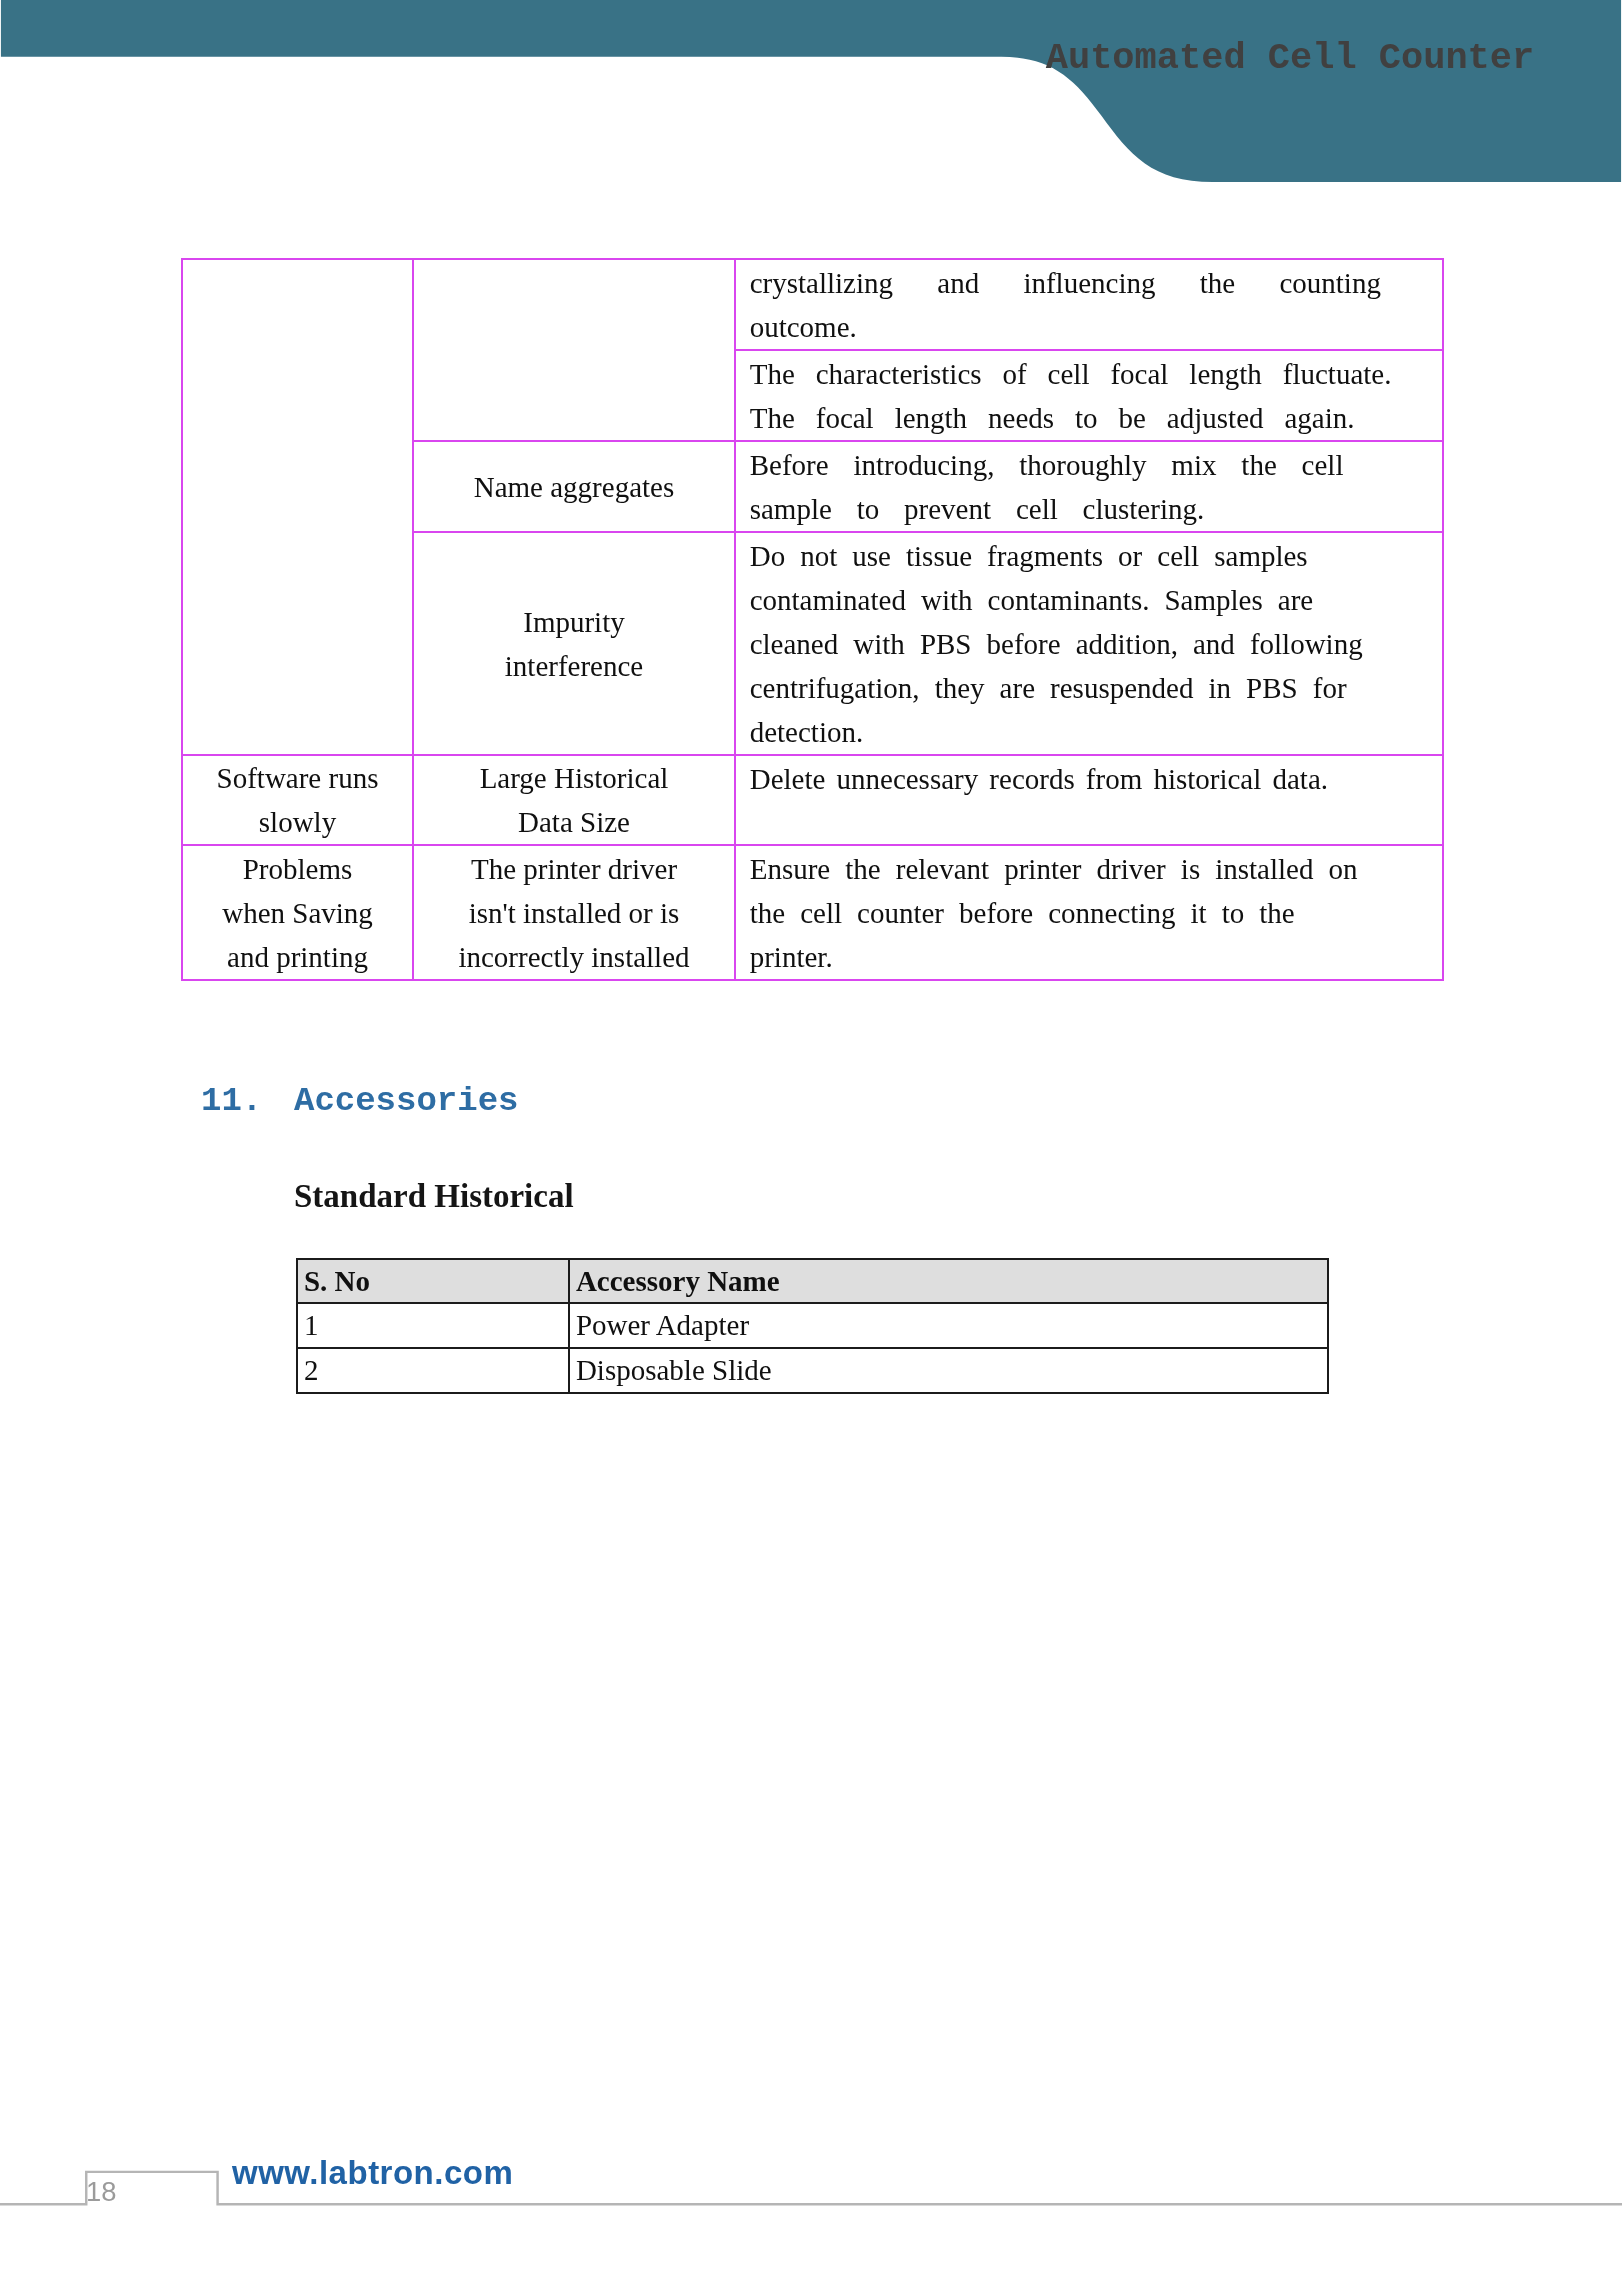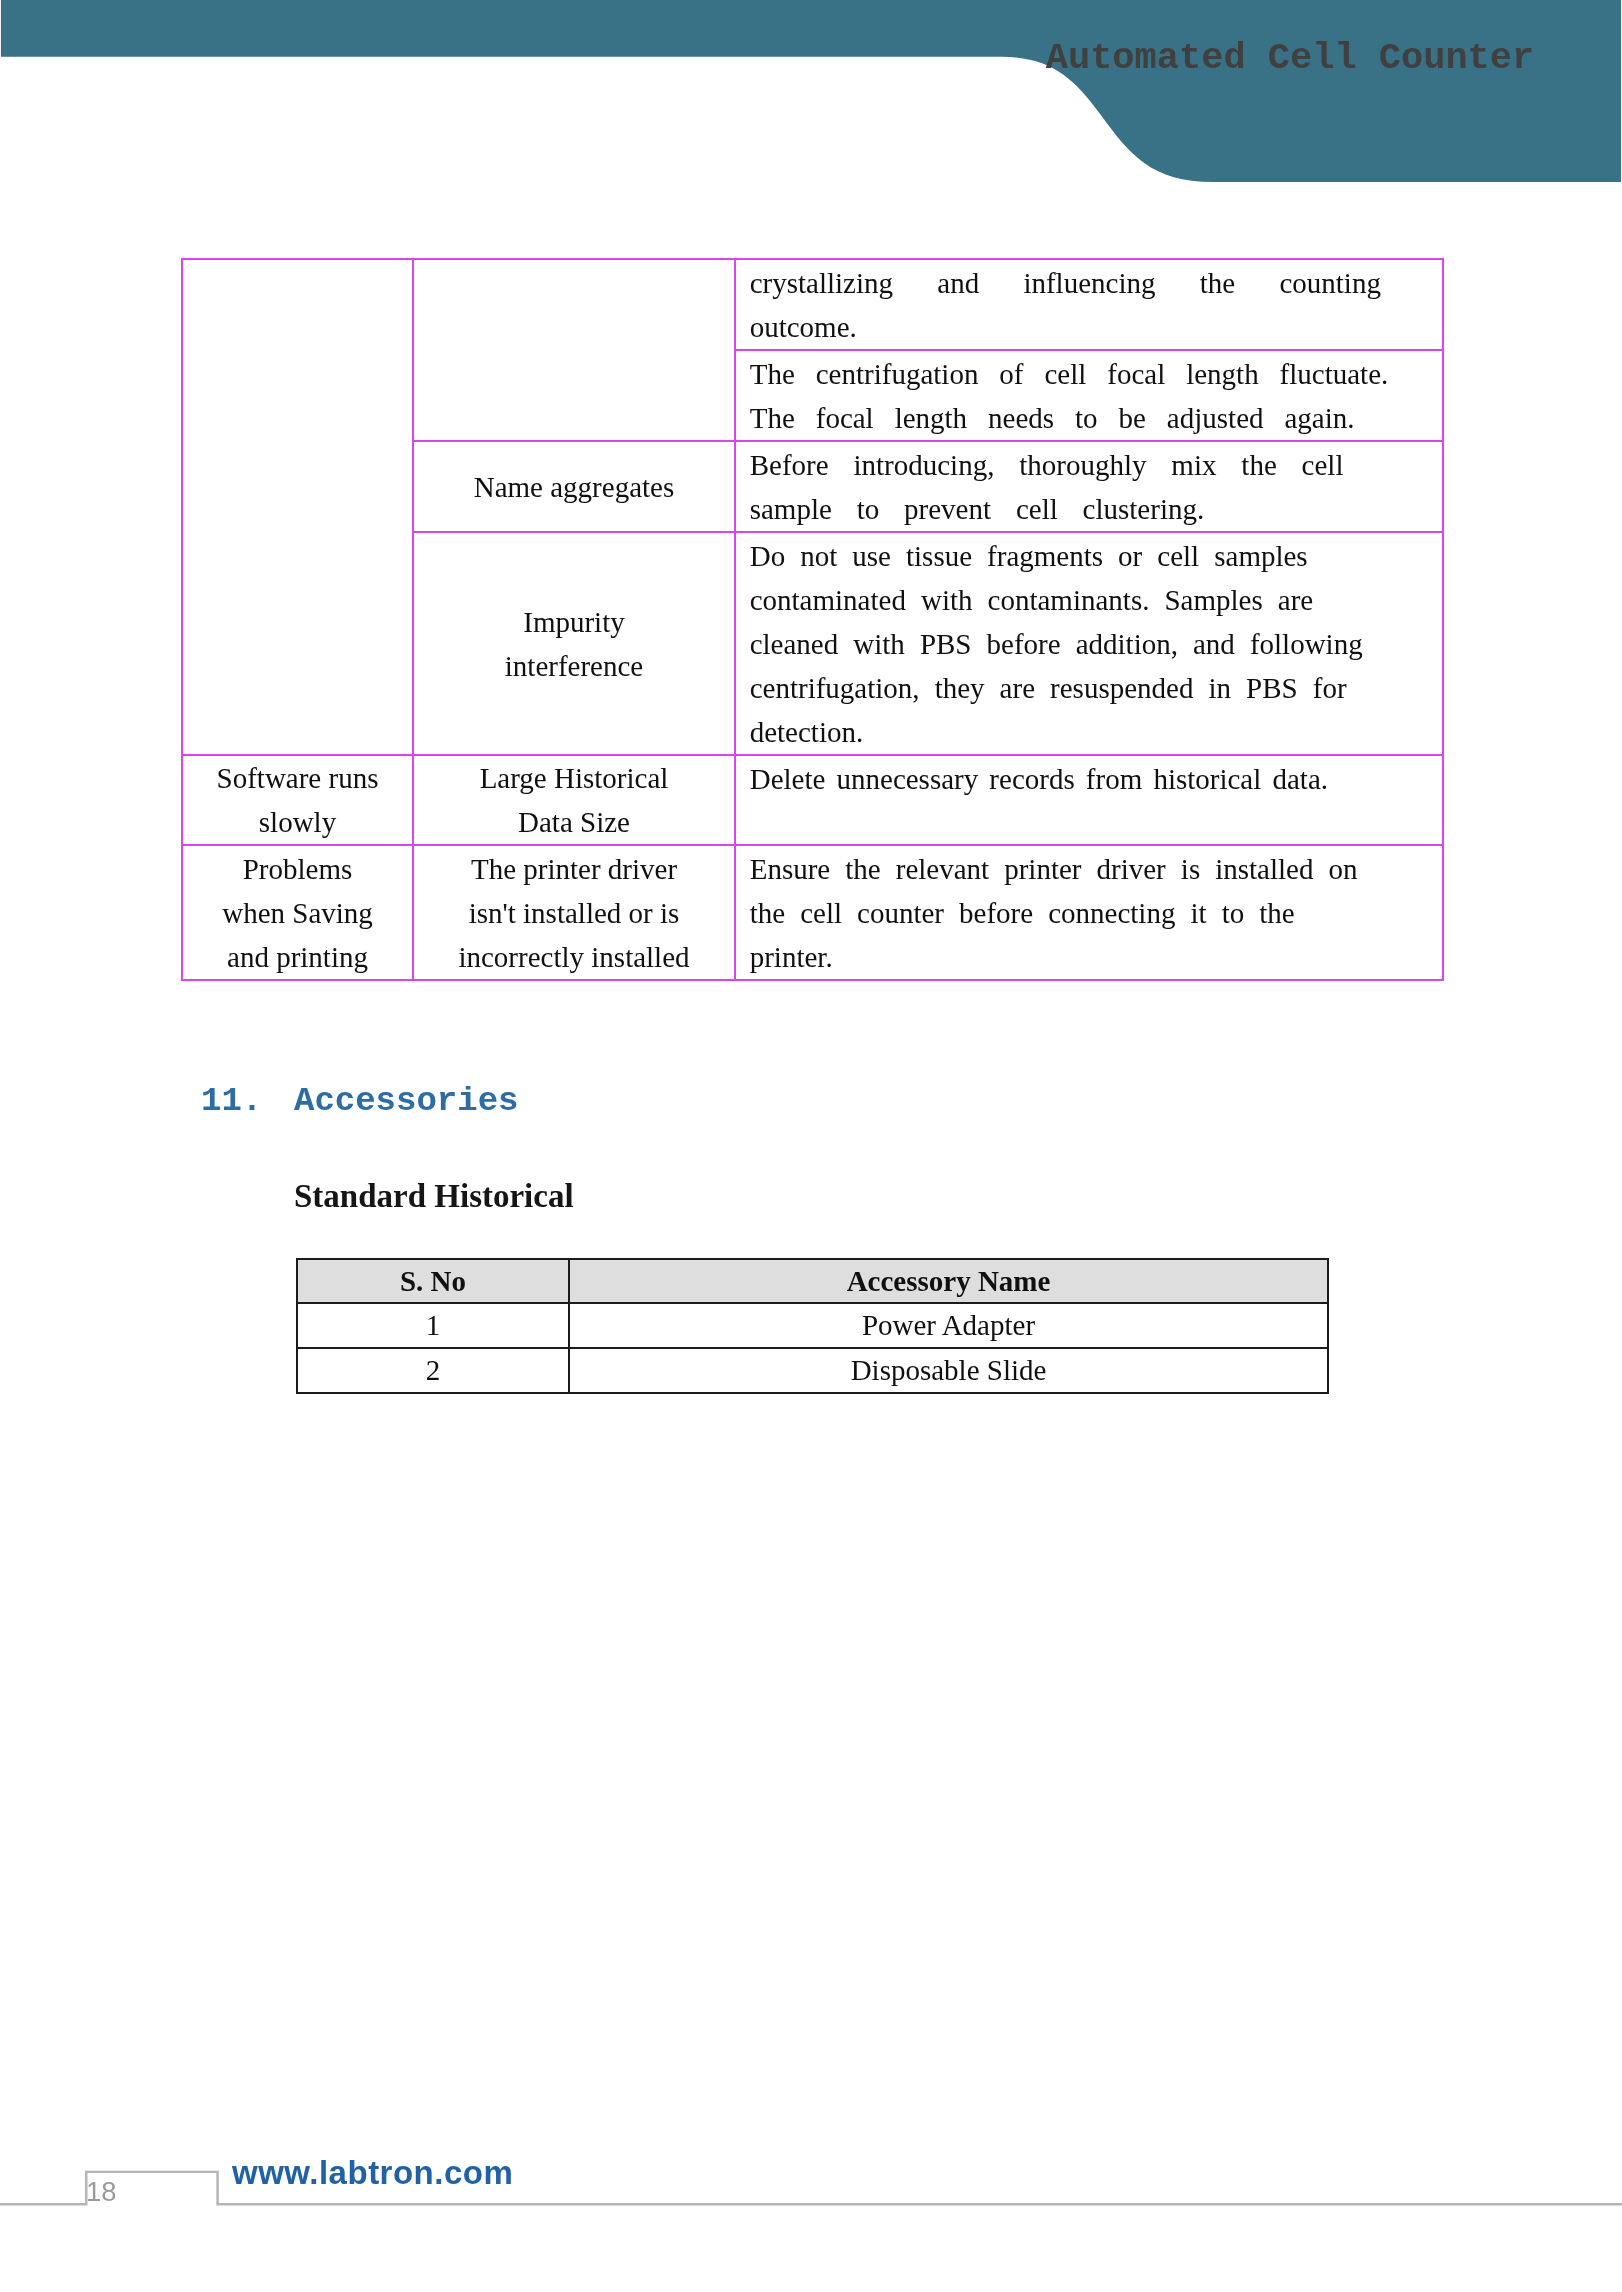--- a/index.html
+++ b/index.html
@@ -47,21 +47,21 @@
     font-weight:bold;font-size:33px;color:#151515;white-space:nowrap;
   }
   
   table.acc{
     position:absolute;left:296px;top:1258px;
     width:1030px;border-collapse:collapse;table-layout:fixed;
     border:2.9px solid #1b1b1b;
     font-size:29px;line-height:35px;
   }
   table.acc th,table.acc td{
-    border:2px solid #1b1b1b;text-align:center;vertical-align:middle;padding:0 5.9px;
+    border:2px solid #1b1b1b;text-align:left;vertical-align:middle;padding:0 5.9px;
   }
   table.acc th{background:#dedede;font-weight:bold;}
   
   .ftr-svg{position:absolute;left:0;top:2162px;}
   .page-num{
     position:absolute;left:86px;top:2176px;width:131px;
     text-align:left;
     font-family:"Liberation Sans","DejaVu Sans",sans-serif;
     font-size:27.4px;color:#9b9b9b;
   }
@@ -91,21 +91,21 @@
         <col style="width:708px">
       </colgroup>
     <tbody>
       <tr style="height:90px">
         <td class="mid" rowspan="4"></td>
         <td class="mid" rowspan="2"></td>
         <td class="sol ws38">crystallizing and influencing the counting
 outcome.</td>
       </tr>
       <tr style="height:90px">
-        <td class="sol ws14">The centrifugation of cell focal length fluctuate.
+        <td class="sol ws14">The characteristics of cell focal length fluctuate.
 The focal length needs to be adjusted again.</td>
       </tr>
       <tr style="height:89px">
         <td class="mid">Name aggregates</td>
         <td class="sol ws18">Before introducing, thoroughly mix the cell
 sample to prevent cell clustering.</td>
       </tr>
       <tr style="height:222px">
         <td class="mid">Impurity
 interference</td>

